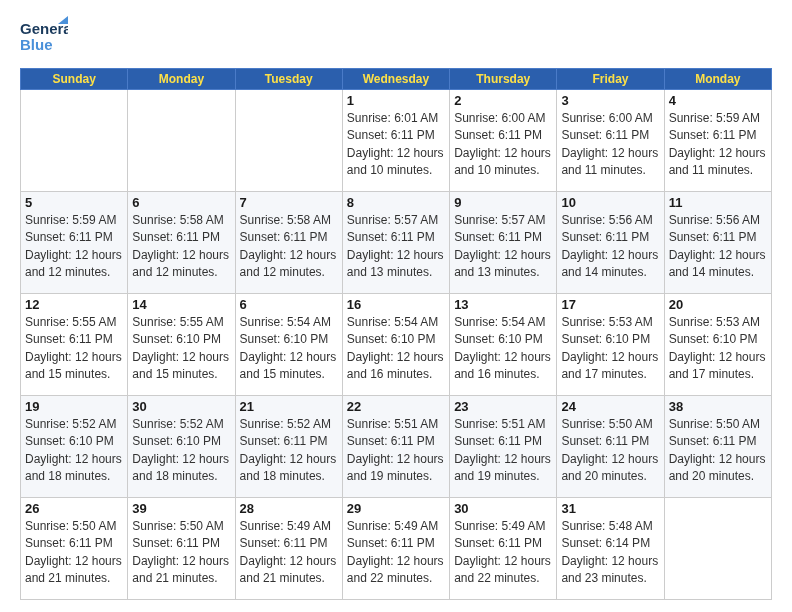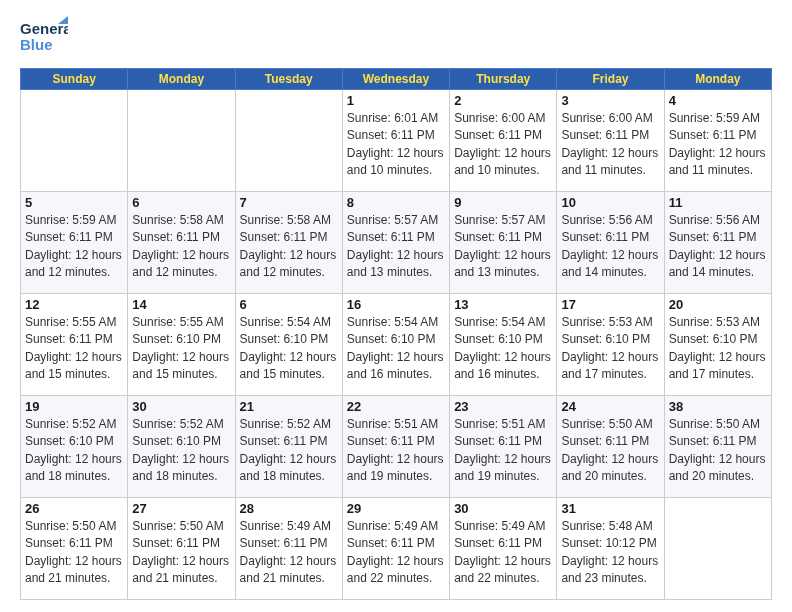--- a/index.html
+++ b/index.html
@@ -305,21 +305,21 @@
         </tr>
         <tr>
           <td>
             <span class="day-num">26</span>
             <div class="day-info" style="white-space: pre-line;">Sunrise: 5:50 AM
 Sunset: 6:11 PM
 Daylight: 12 hours
 and 21 minutes.</div>
           </td>
           <td>
-            <span class="day-num">27</span>
+            <span class="day-num">39</span>
             <div class="day-info" style="white-space: pre-line;">Sunrise: 5:50 AM
 Sunset: 6:11 PM
 Daylight: 12 hours
 and 21 minutes.</div>
           </td>
           <td>
             <span class="day-num">28</span>
             <div class="day-info" style="white-space: pre-line;">Sunrise: 5:49 AM
 Sunset: 6:11 PM
 Daylight: 12 hours
@@ -335,21 +335,21 @@
           <td>
             <span class="day-num">30</span>
             <div class="day-info" style="white-space: pre-line;">Sunrise: 5:49 AM
 Sunset: 6:11 PM
 Daylight: 12 hours
 and 22 minutes.</div>
           </td>
           <td>
             <span class="day-num">31</span>
             <div class="day-info" style="white-space: pre-line;">Sunrise: 5:48 AM
-Sunset: 10:12 PM
+Sunset: 6:14 PM
 Daylight: 12 hours
 and 23 minutes.</div>
           </td>
           <td class="empty"></td>
         </tr>
       </tbody>
   </table>
 </div>
 
 </body></html>

